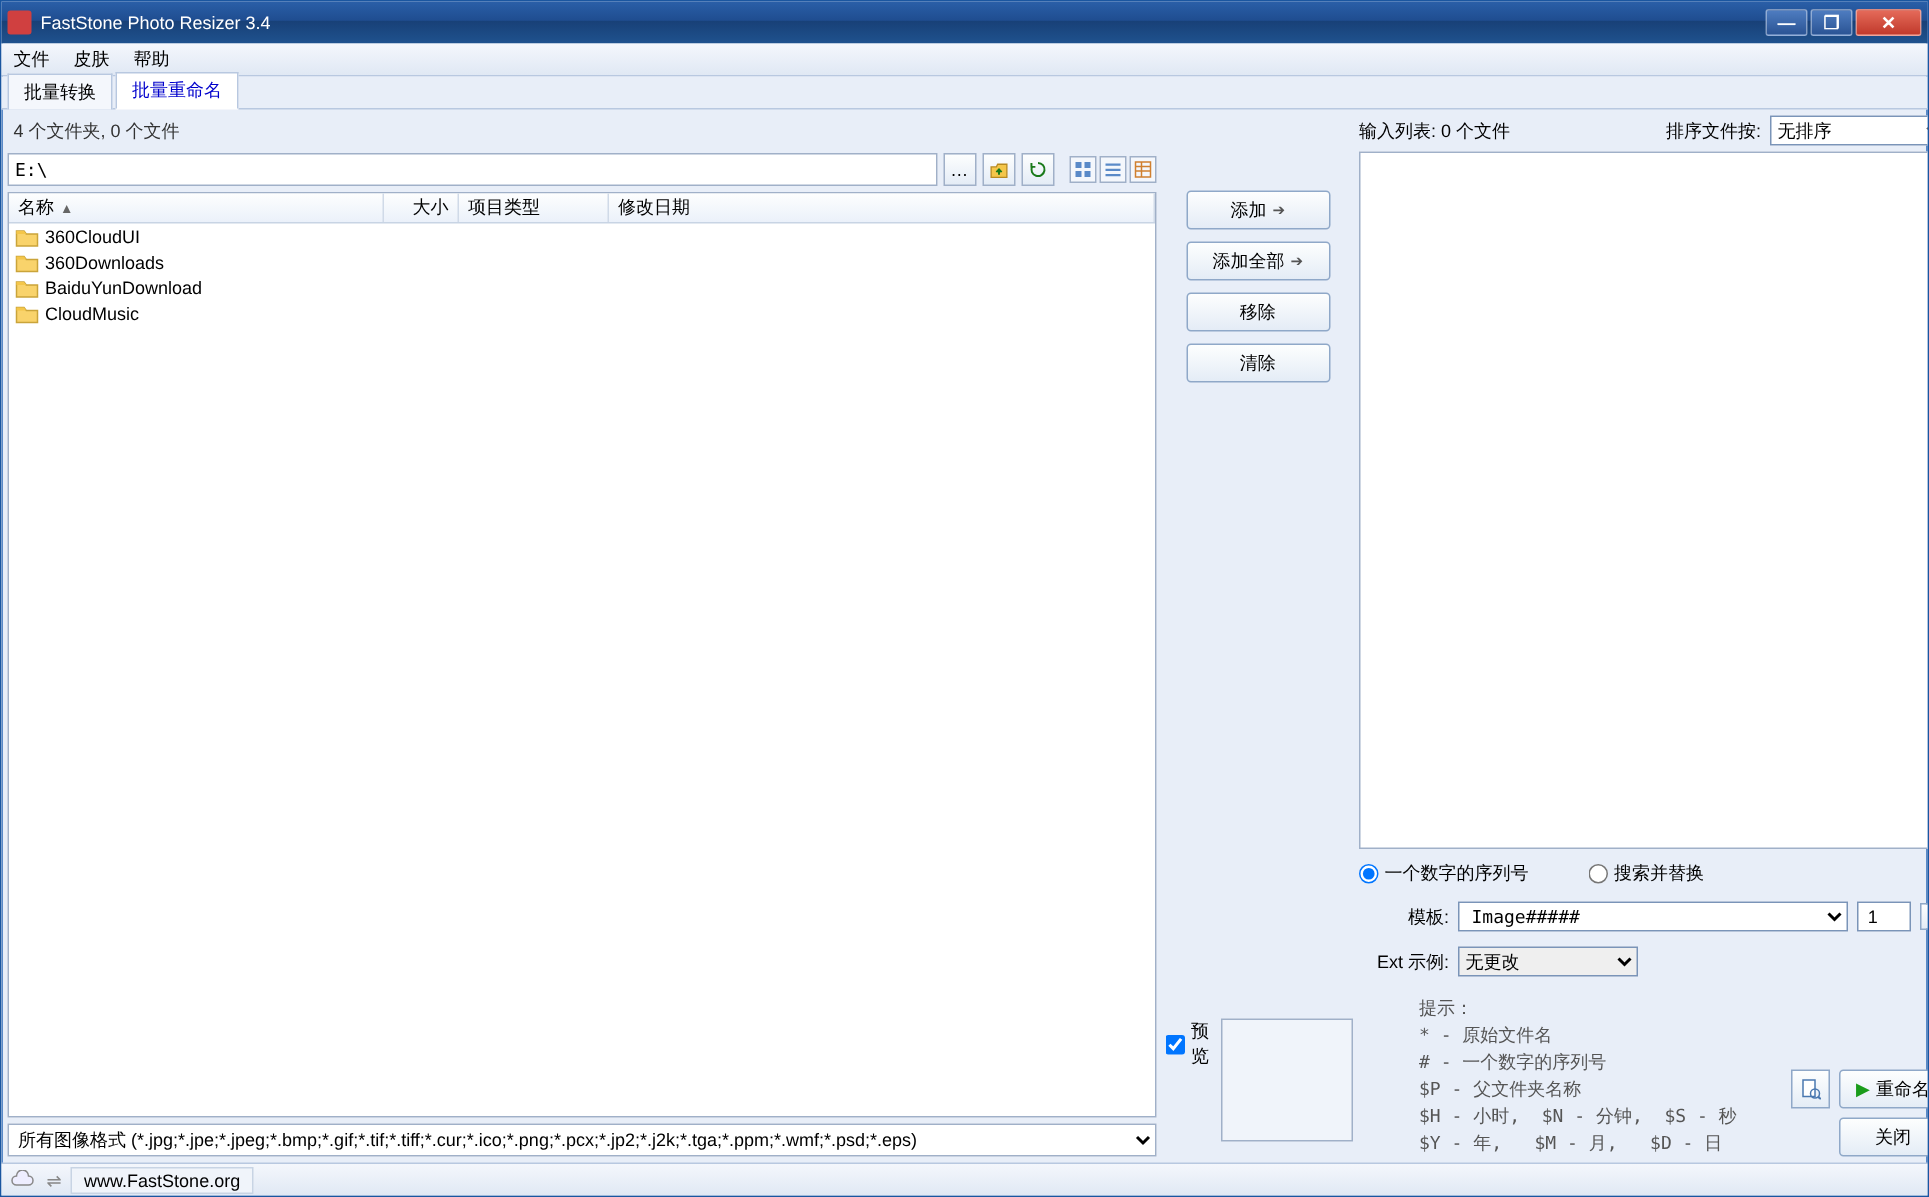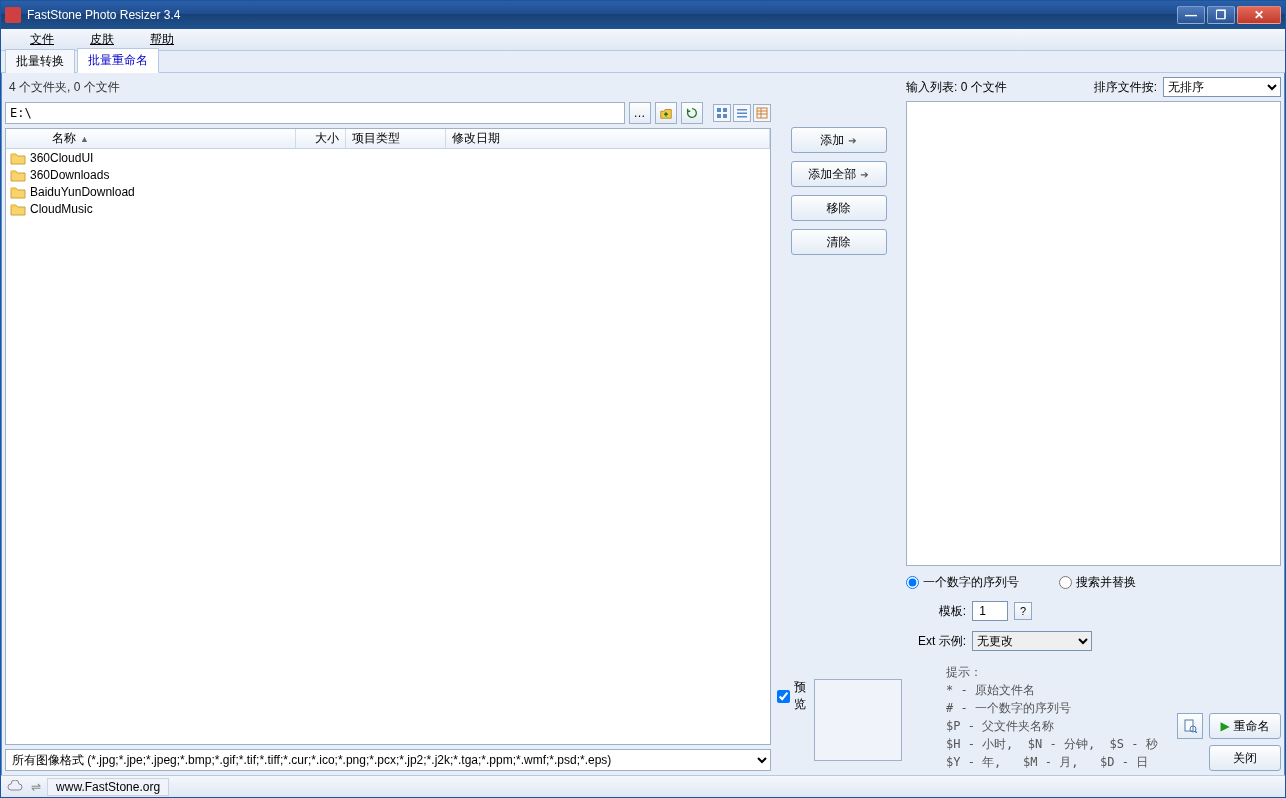--- a/index.html
+++ b/index.html
@@ -10,41 +10,41 @@
 .titlebar { height: 28px; background: linear-gradient(#2a5fa8, #1f4d90 45%, #184077 46%, #1f528e); color: #fff; display: flex; align-items: center; padding: 0 4px; }
 .titlebar .app-icon { width: 16px; height: 16px; background: #d04040; margin-right: 6px; border-radius: 2px; }
 .titlebar .title { flex: 1; font-size: 12px; }
 .winbtns { display: flex; gap: 2px; }
 .winbtn { width: 28px; height: 18px; border: 1px solid rgba(255,255,255,0.4); border-radius: 2px; display: inline-flex; align-items: center; justify-content: center; font-weight: bold; font-size: 11px; color: #fff; cursor: pointer; }
 .winbtn.min { background: linear-gradient(#4e7cc0,#2a5494); }
 .winbtn.max { background: linear-gradient(#4e7cc0,#2a5494); }
 .winbtn.close { width: 44px; background: linear-gradient(#e46a5a,#c0392b); }
 .winbtn .glyph { font-family: Arial; }
 
-.menubar { height: 22px; background: linear-gradient(#f4f7fc,#e0e8f4); border-bottom: 1px solid #b8c8e0; display: flex; align-items: center; padding: 0 21px; gap: 20px; text-decoration: underline; }
+.menubar { height: 22px; background: linear-gradient(#f4f7fc,#e0e8f4); border-bottom: 1px solid #b8c8e0; display: flex; align-items: center; padding: 0 0; gap: 0; }
 .menuitem { padding: 2px 8px; cursor: pointer; }
 
 .tabrow { height: 22px; background: #e8eef8; display: flex; align-items: flex-end; padding: 0 4px; border-bottom: 1px solid #b8c8e0; }
 .tab { padding: 3px 10px; border: 1px solid #b8c8e0; border-bottom: none; background: #f4f7fc; margin-right: 2px; cursor: pointer; position: relative; top: 1px; }
 .tab.active { background: #fff; color: #0000cc; border-bottom: 1px solid #fff; }
 
 .content { flex: 1; display: flex; padding: 4px; gap: 4px; overflow: hidden; }
 .leftpane { flex: 0 0 766px; display: flex; flex-direction: column; gap: 4px; }
 .foldercount { padding: 2px 4px; color: #333; }
 .pathrow { display: flex; align-items: center; gap: 4px; }
 .pathinput { flex: 1; height: 22px; border: 1px solid #a0b0c8; background: #fff; padding: 0 4px; font-family: monospace; }
 .iconbtn { width: 22px; height: 22px; border: 1px solid #a0b0c8; background: linear-gradient(#fdfefe,#e4ecf6); display: inline-flex; align-items: center; justify-content: center; cursor: pointer; }
 .iconbtn svg { width: 14px; height: 14px; }
 .viewbtns { display: flex; gap: 2px; margin-left: 6px; }
 .viewbtn { width: 18px; height: 18px; border: 1px solid #a0b0c8; background: #f4f7fc; cursor: pointer; display: inline-flex; align-items: center; justify-content: center; }
 
 .filelist { flex: 1; border: 1px solid #a0b0c8; background: #fff; display: flex; flex-direction: column; }
 .headerrow { display: flex; background: linear-gradient(#fdfefe,#ebf1fa); border-bottom: 1px solid #c8d4e4; height: 20px; align-items: center; }
 .hcol { border-right: 1px solid #d0dae8; padding: 0 6px; height: 100%; display: flex; align-items: center; cursor: pointer; }
-.hcol.name { flex: 0 0 250px; margin-left: 40px; }
+.hcol.name { flex: 0 0 250px; }
 .hcol.size { flex: 0 0 50px; justify-content: flex-end; }
 .hcol.type { flex: 0 0 100px; }
 .hcol.date { flex: 1; }
 .sortarrow { margin-left: 4px; font-size: 9px; color: #666; }
 .filebody { flex: 1; overflow: auto; }
 .filerow { display: flex; align-items: center; height: 17px; padding: 0 4px; cursor: pointer; }
 .foldericon { width: 16px; height: 14px; margin-right: 4px; }
 .foldericon svg { width: 16px; height: 14px; }
 
 .formatselect { height: 22px; border: 1px solid #a0b0c8; background: #fff; padding: 0 2px; width: 100%; }
@@ -254,20 +254,21 @@
           <span>一个数字的序列号</span>
         </label>
         <label class="radioitem">
           <input type="radio" name="mode" style="">
           <span>搜索并替换</span>
         </label>
       </div>
 
       <div class="formrow">
         <label>模板:</label>
+        <select class="tmplinput" style="font-family:monospace;"><option>Image#####</option></select>
         <input class="numspin" type="number" value="1" style="">
         <div class="smallbtn">?</div>
       </div>
 
       <div class="formrow">
         <label>Ext 示例:</label>
         <select style="width:120px;height:20px;border:1px solid #7a94b8;"><option>无更改</option></select>
       </div>
 
       <div style="display:flex; gap:10px; align-items:flex-end;">

